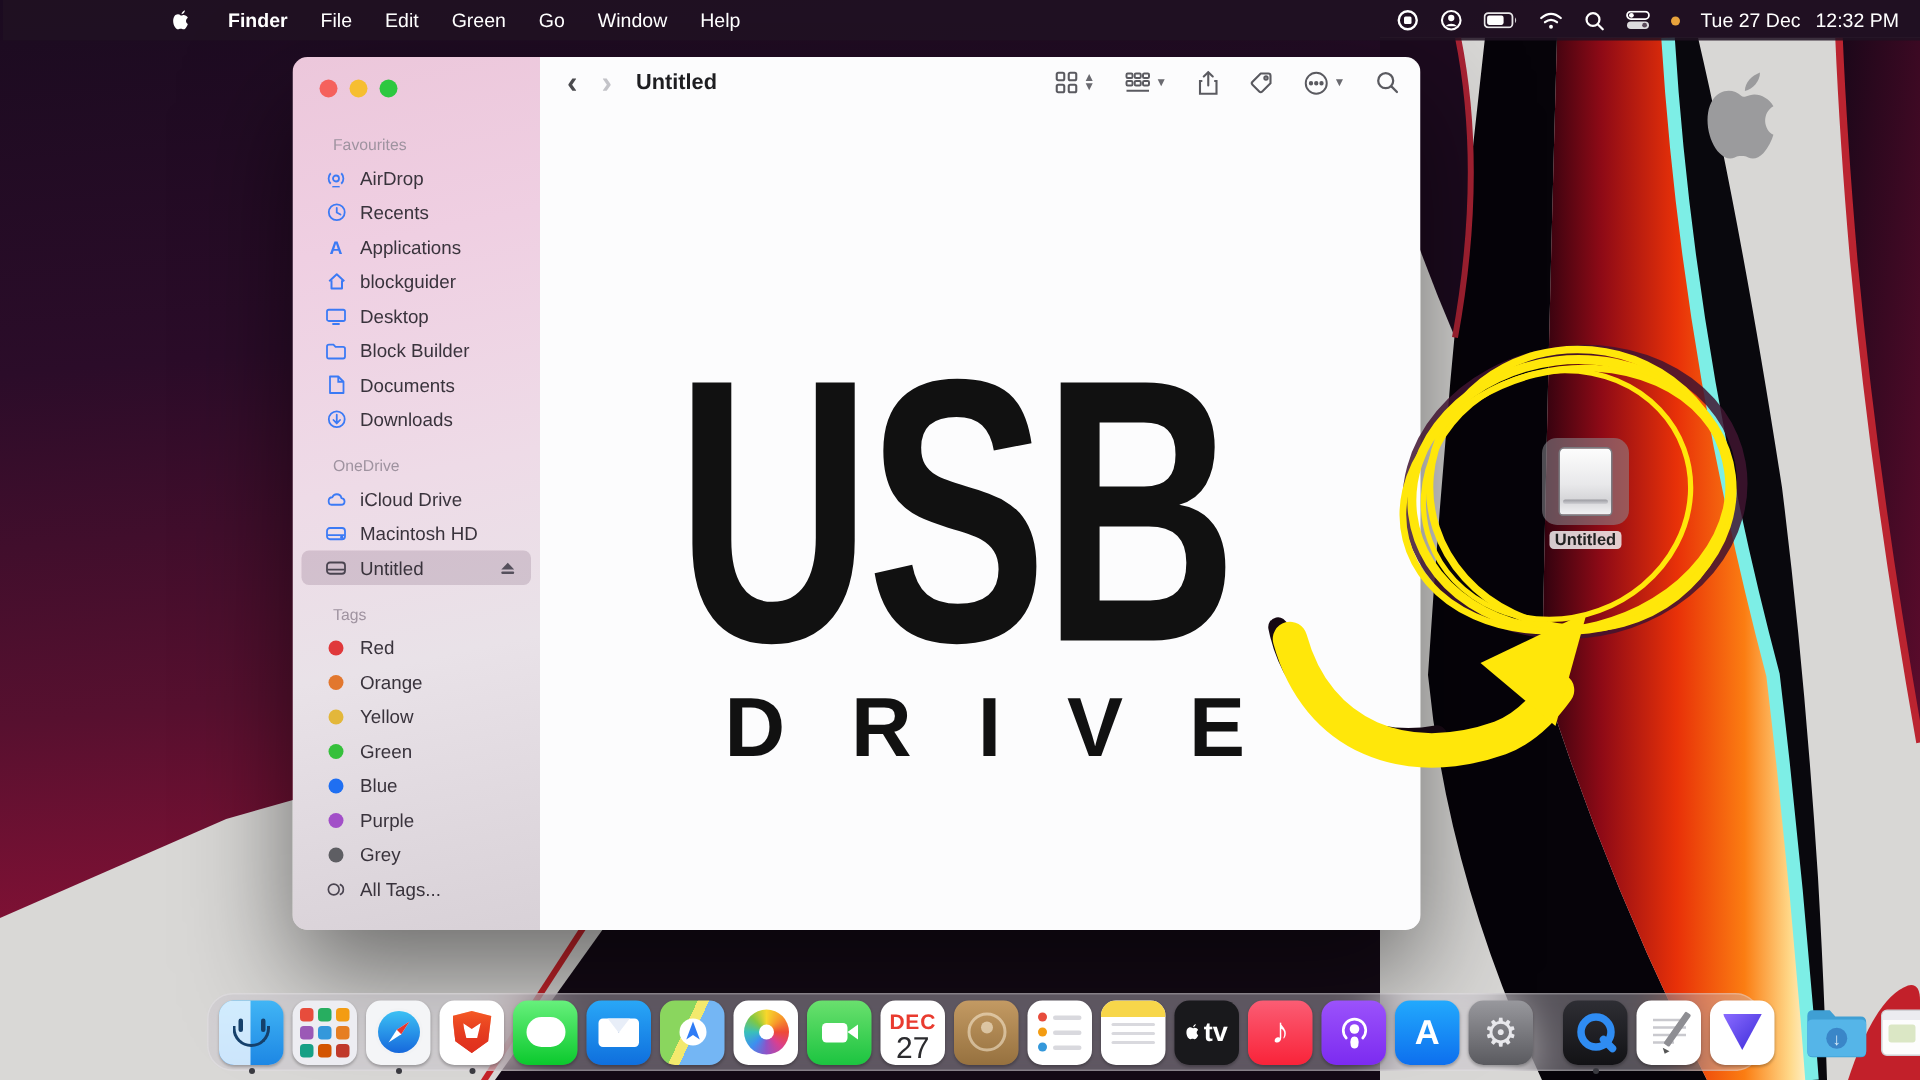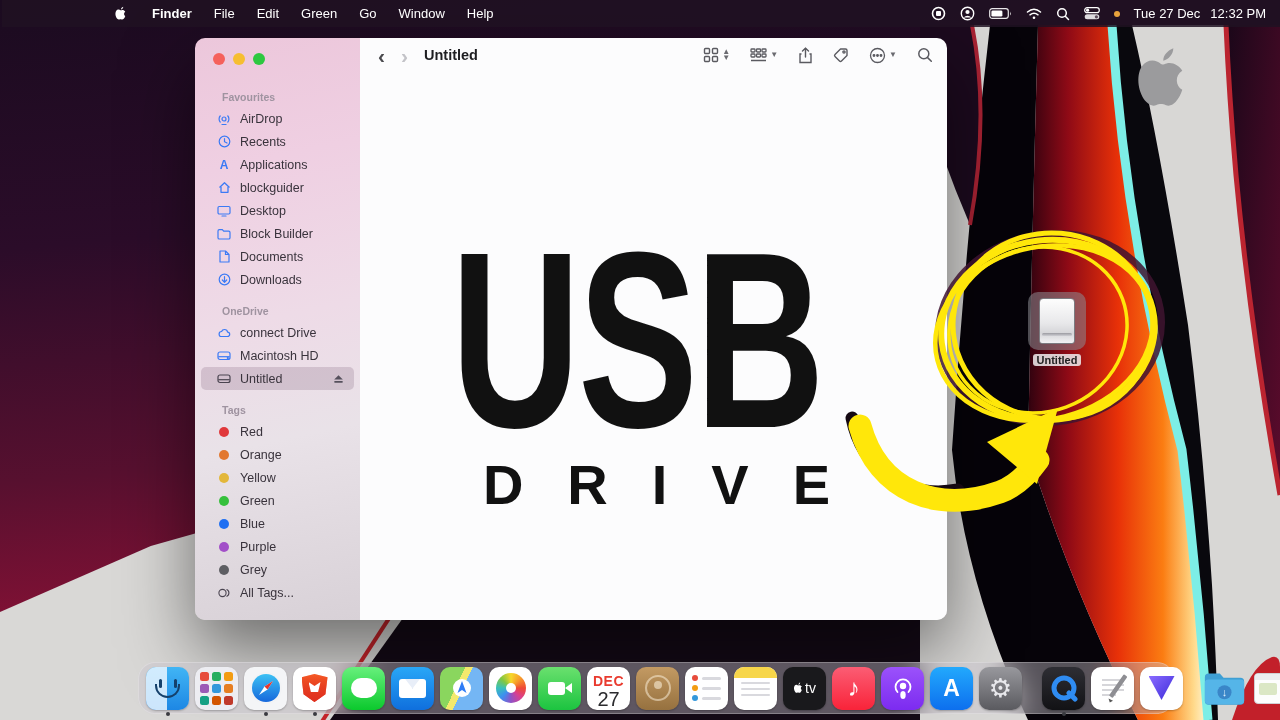--- a/index.html
+++ b/index.html
@@ -29,21 +29,21 @@
   .mb-time { display:flex; gap:10px; font-size:13px; }
 
   
   #window { position:absolute; left:195px; top:38px; width:752px; height:582px; border-radius:10px;
             box-shadow:0 30px 70px rgba(0,0,0,0.5); overflow:hidden; z-index:10; display:flex; }
   #sidebar { width:165px; flex:0 0 165px; padding:12px 0 0 0; position:relative;
              background:linear-gradient(168deg,#ecc7db 0%,#efcfe2 22%,#eedbe7 48%,#e9e2e8 68%,#d8d1d7 100%); }
   .tlights { display:flex; gap:8px; margin:3px 0 26px 18px; }
   .tl { width:12px; height:12px; border-radius:50%; }
   .tl.r { background:#f5615c; } .tl.y { background:#f6be31; } .tl.g { background:#2dc840; }
-  .sec-title { font-size:10.5px; font-weight:bold; color:#9f93a0; margin:14px 0 4px 15px;padding-left:12px; }
+  .sec-title { font-size:10.5px; font-weight:normal; color:#9f93a0; margin:14px 0 4px 15px;padding-left:12px; }
   .srow { display:flex; align-items:center; height:23px; padding-left:15px; margin:0 6px 0 6px; border-radius:5px;
           font-size:12.5px; color:#39333c; }
   .srow.selected { background:rgba(118,88,112,0.22); }
   .sic { width:16px; margin-right:8px; display:flex; justify-content:center; color:#3b7af5; font-weight:bold; font-size:12px; }
   .sic svg { display:block; }
   .eject { margin-left:auto; margin-right:10px; display:flex; }
   .dot { width:10px; height:10px; border-radius:50%; }
 
   #main { flex:1; background:#fcfcfd; position:relative; }
   #toolbar { height:34px; display:flex; align-items:center; padding:0 14px 0 18px; color:#59595e; }
@@ -125,21 +125,21 @@
                   display:flex; align-items:center; justify-content:center; }
   .i-cont .head { width:8px; height:8px; border-radius:50%; background:rgba(255,245,225,0.55); margin-top:-6px; }
   .i-rem { background:#fff; display:flex; flex-direction:column; justify-content:center; gap:4px; padding-left:7px; }
   .i-rem .line { display:flex; align-items:center; gap:4px; }
   .i-rem .b { width:6px; height:6px; border-radius:50%; }
   .i-rem .bar { width:19px; height:3px; border-radius:2px; background:#d9d9de; }
   .i-notes { background:#fff; display:flex; flex-direction:column; }
   .i-notes .top { height:11px; background:#f7d64a; }
   .i-notes .ln { height:2px; background:#d9d9de; margin:4px 7px 0 7px; border-radius:1px; }
   .i-tv { background:#19191c; display:flex; align-items:center; justify-content:center; gap:2px; color:#fff; }
-  .i-tv .txt { font-size:14px; font-weight:normal; }
+  .i-tv .txt { font-size:18px; font-weight:bold; }
   .i-music { background:linear-gradient(180deg,#fb5d74,#f92339); display:flex; align-items:center; justify-content:center;
              color:#fff; font-size:24px; }
   .i-pod { background:linear-gradient(180deg,#9b52fb,#7c2bf0); display:flex; align-items:center; justify-content:center; }
   .i-as { background:linear-gradient(180deg,#22a9fd,#0d6fee); display:flex; align-items:center; justify-content:center;
           color:#fff; font-size:23px; font-weight:bold; }
   .i-set { background:linear-gradient(180deg,#98989d,#5a5a5f); display:flex; align-items:center; justify-content:center;
            color:#e8e8ec; font-size:26px; }
   .i-qt { background:linear-gradient(180deg,#2e2e34,#121215); display:flex; align-items:center; justify-content:center; }
   .i-te { background:#fff; display:flex; align-items:center; justify-content:center; }
   .i-vn { background:#fff; display:flex; align-items:center; justify-content:center; }
@@ -333,21 +333,21 @@
         <span class="slb">Downloads</span>
       </div>
 
       <div class="sec-title">OneDrive</div>
       <div class="srow">
         <span class="sic">
             <svg width="14" height="11" viewBox="0 0 14 11" fill="none" stroke="#3b7af5" stroke-width="1.2">
               <path d="M4 9.5 h6.3 q2.4 0 2.4 -2.2 q0 -2 -2.1 -2.2 q-0.4 -2.6 -3.1 -2.6 q-2.2 0 -2.9 2 q-2.5 0 -2.5 2.5 q0 2.5 1.9 2.5 z" stroke-linejoin="round"></path>
             </svg>
           </span>
-        <span class="slb">connect Drive</span>
+        <span class="slb">iCloud Drive</span>
       </div>
       <div class="srow">
         <span class="sic">
             <svg width="14" height="11" viewBox="0 0 14 11" fill="none" stroke="#3b7af5" stroke-width="1.2">
               <rect x="1" y="2" width="12" height="7.5" rx="2"></rect>
               <path d="M1.3 6.7 h11.4"></path>
               <circle cx="10.8" cy="8.1" r="0.5" fill="#3b7af5"></circle>
             </svg>
           </span>
         <span class="slb">Macintosh HD</span>

